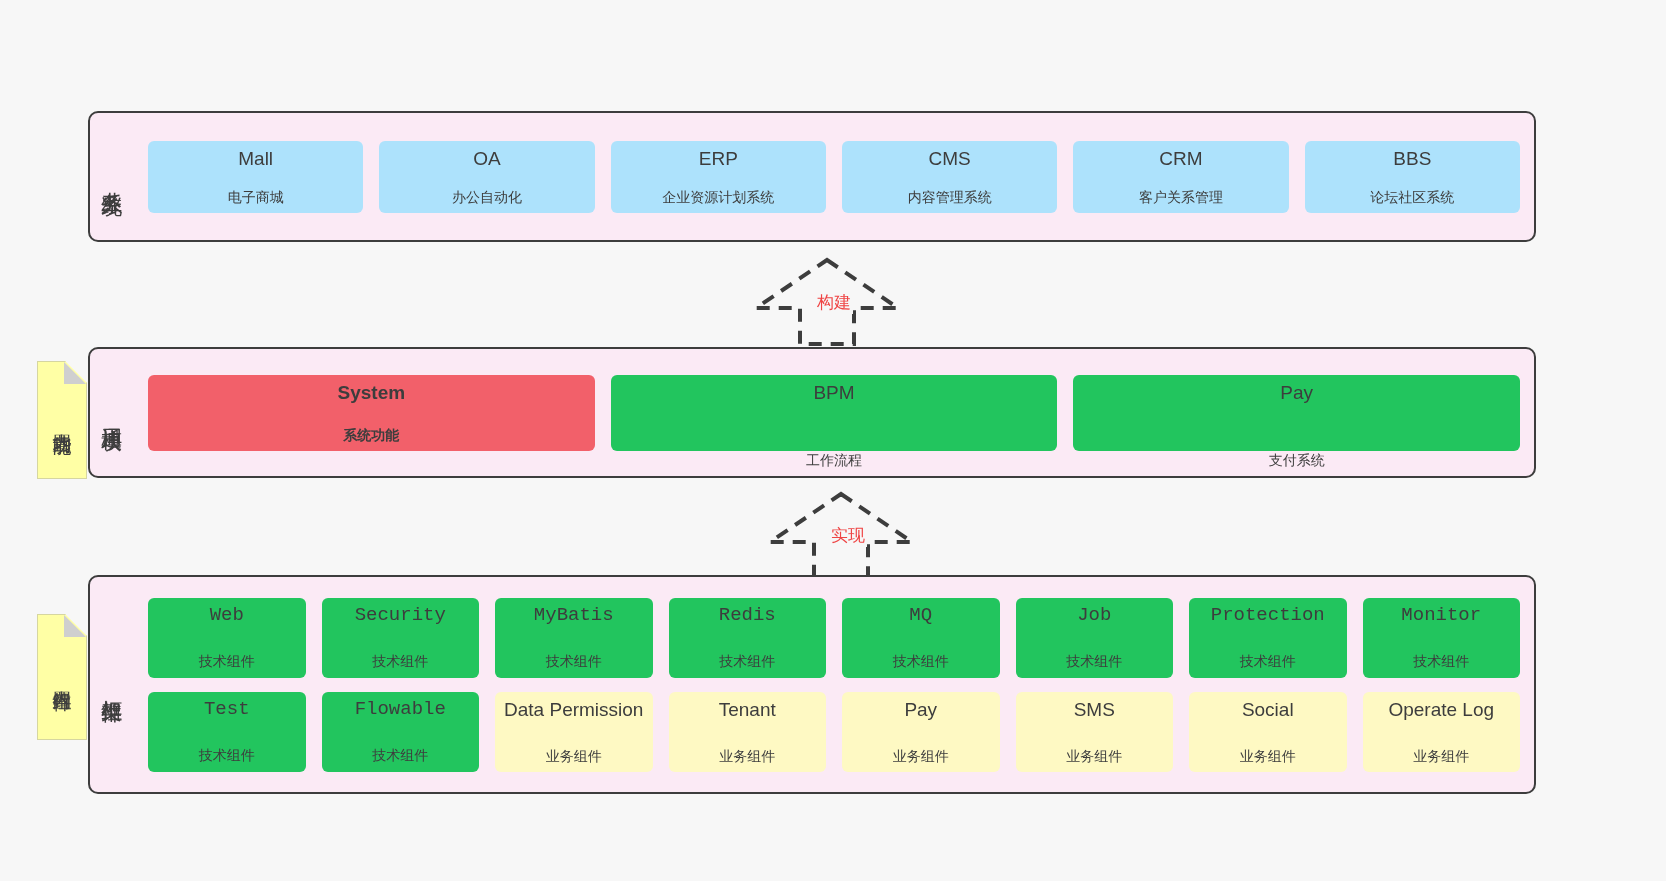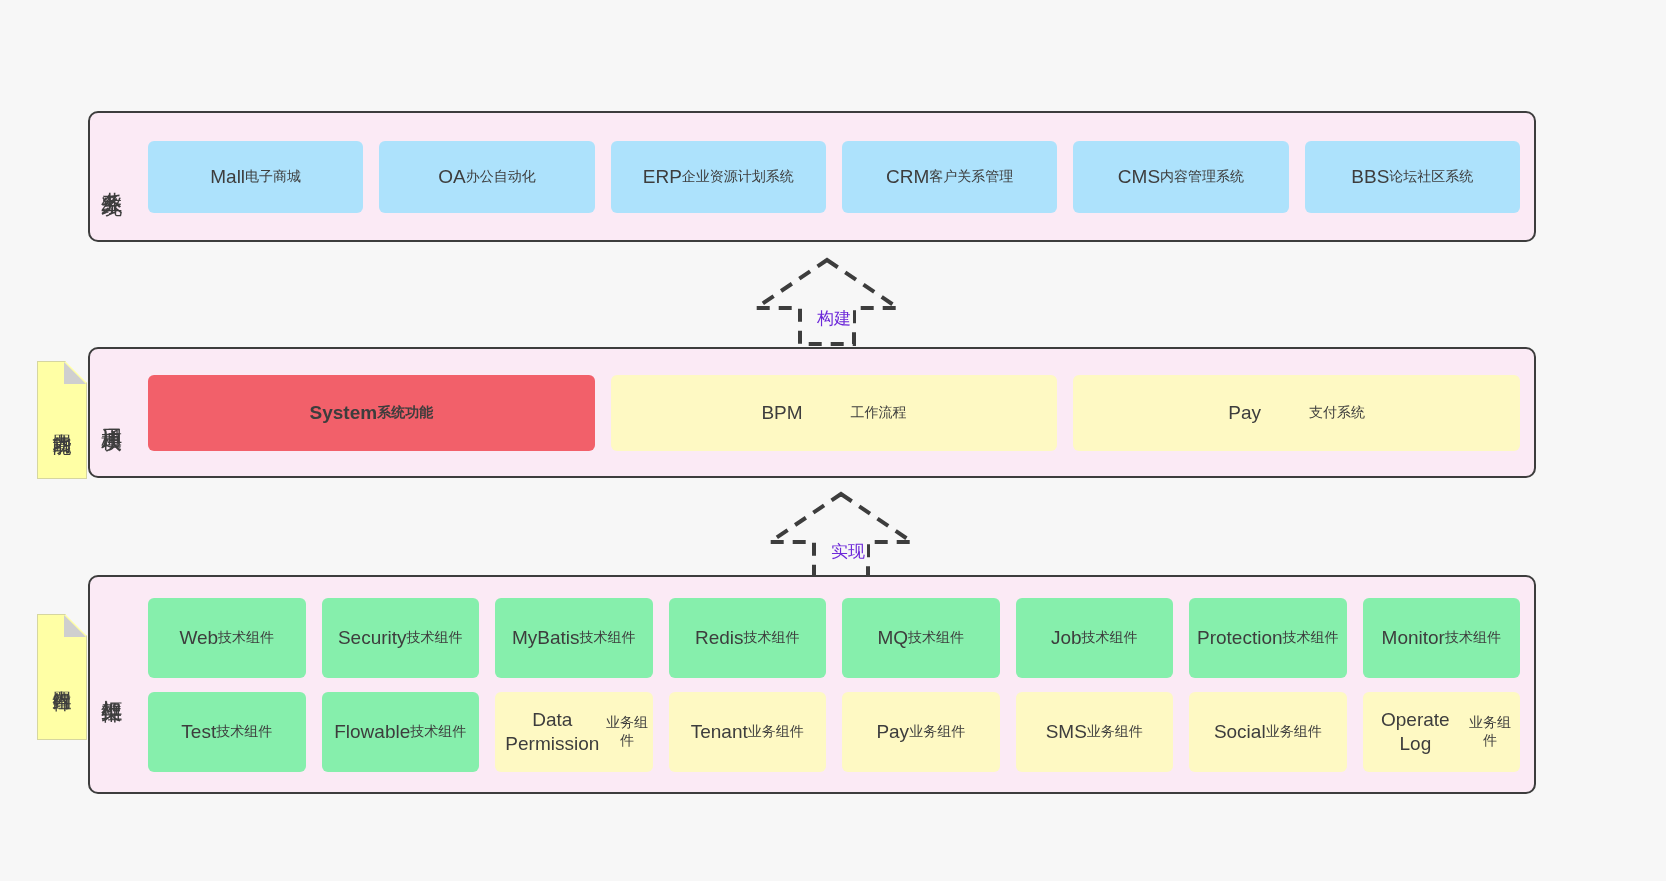--- a/index.html
+++ b/index.html
@@ -58,35 +58,36 @@
     display: flex;
     gap: 16px;
     align-items: stretch;
   }
 
   
   .chip {
     flex: 1 1 0;
     border-radius: 6px;
     display: flex;
+    flex-direction: column;
     align-items: center;
-    justify-content: center;
+    justify-content: space-between;
     text-align: center;
     box-sizing: border-box;
     padding: 6px 4px;
     color: #3d3d3d;
     line-height: 1.26;
   }
   .chip .en { font-size: 19px; }
   .chip .cn { font-size: 14px; }
 
   .chip.blue        { background: #ade2fc; }
   .chip.red         { background: #f2606a; font-weight: bold; }
-  .chip.pink        { background: #fef9c3; gap: 48px; }
-  .chip.green       { background: #86efac; }
+  .chip.pink        { background: #22c55e; gap: 48px; }
+  .chip.green       { background: #22c55e; font-family: Liberation Mono, monospace; }
   .chip.lightgreen  { background: #fef9c3; }
 
   
   #layer-business  { left: 88px;  top: 111px; width: 1448px; height: 131px; }
   #layer-common    { left: 88px;  top: 347px; width: 1448px; height: 131px; }
   #layer-framework { left: 88px;  top: 575px; width: 1448px; height: 219px; }
 
   #layer-business  .row { height: 72px; }
   #layer-common    .row { height: 76px; }
   #layer-framework .row { height: 80px; }
@@ -123,25 +124,24 @@
   #note-framework { left: 37px; top: 614px; width: 50px; height: 126px; }
 
   
   .arrow {
     position: absolute;
     pointer-events: none;
   }
   .arrow-label {
     position: absolute;
     font-size: 17px;
-    color: #6d28d9;
+    color: #ef4444;
     background: #f7f7f7;
     padding: 0 2px;
     white-space: nowrap;
-    margin-top: 16px;
   }
   #arrow-build  { left: 752px; top: 256px; width: 150px; height: 90px; }
   #arrow-build-label  { left: 815px; top: 291px; }
   #arrow-impl   { left: 766px; top: 490px; width: 150px; height: 90px; }
   #arrow-impl-label   { left: 829px; top: 524px; }
 </style>
 </head>
 <body>
 
 <div class="layer" id="layer-business">
@@ -154,26 +154,26 @@
       </div>
       <div class="chip blue">
         <span class="en">OA</span>
         <span class="cn">办公自动化</span>
       </div>
       <div class="chip blue">
         <span class="en">ERP</span>
         <span class="cn">企业资源计划系统</span>
       </div>
       <div class="chip blue">
+        <span class="en">CMS</span>
+        <span class="cn">内容管理系统</span>
+      </div>
+      <div class="chip blue">
         <span class="en">CRM</span>
         <span class="cn">客户关系管理</span>
-      </div>
-      <div class="chip blue">
-        <span class="en">CMS</span>
-        <span class="cn">内容管理系统</span>
       </div>
       <div class="chip blue">
         <span class="en">BBS</span>
         <span class="cn">论坛社区系统</span>
       </div>
     </div>
   </div>
 </div>
 
 <svg class="arrow" id="arrow-build" viewBox="0 0 150 90">

